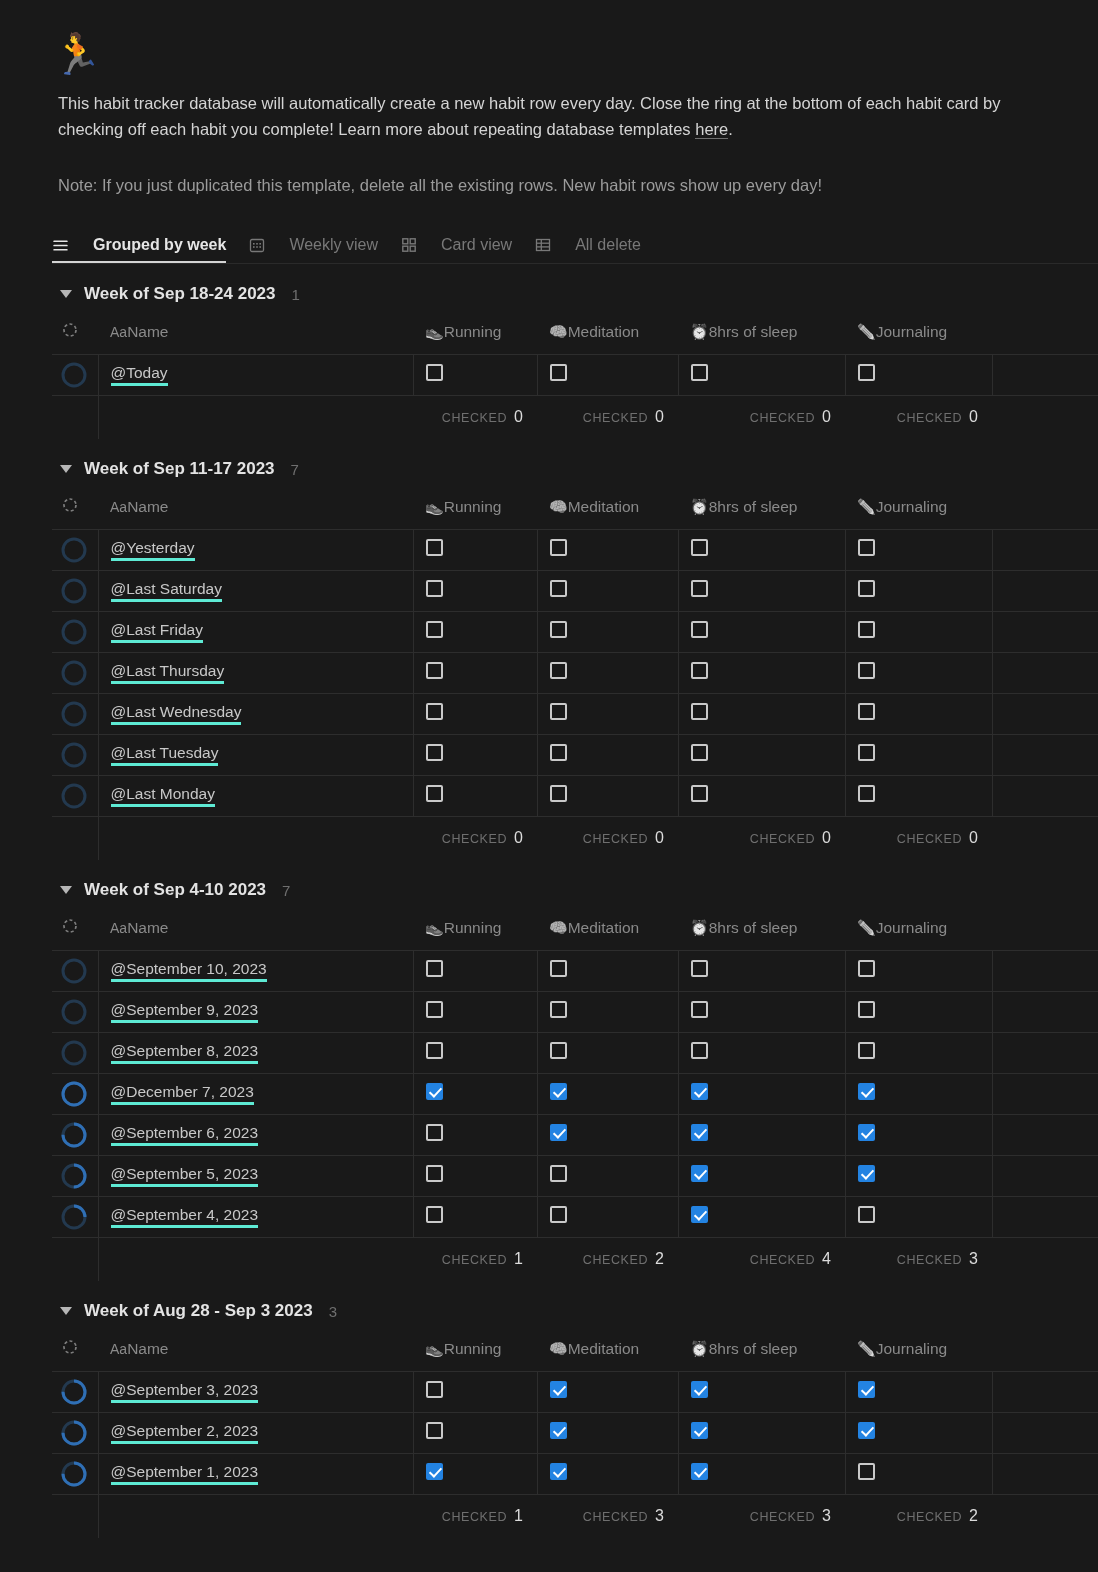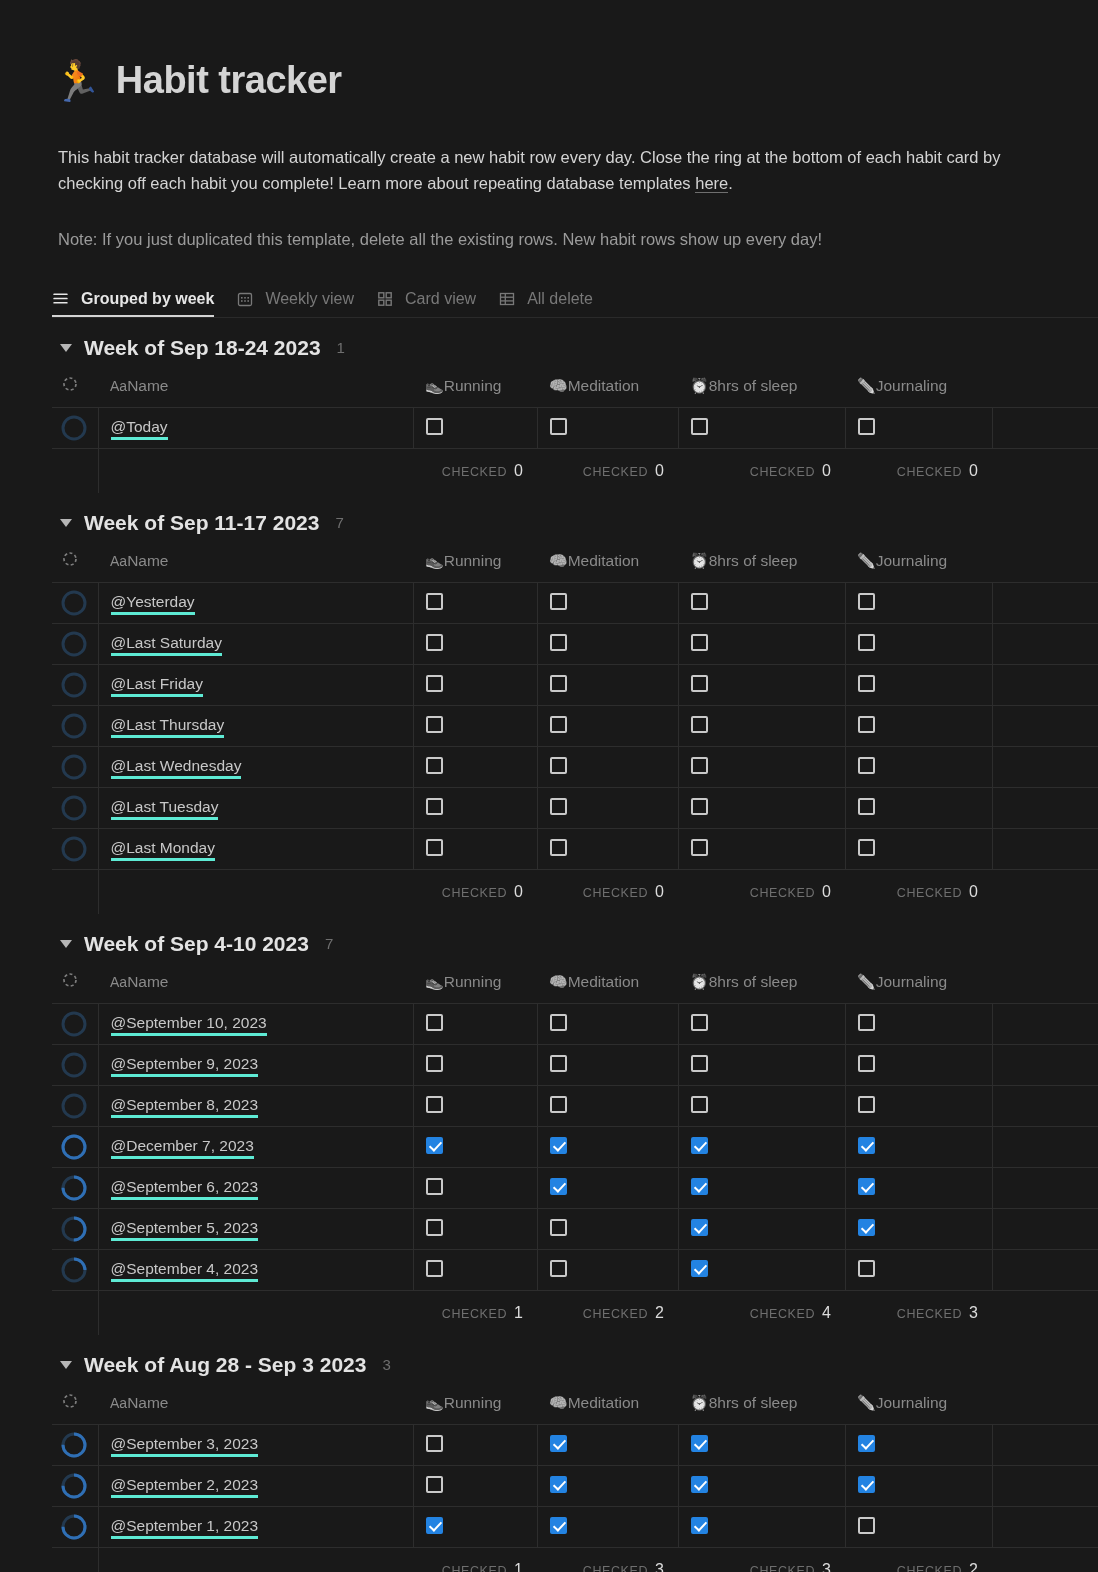--- a/index.html
+++ b/index.html
@@ -57,21 +57,21 @@
     align-items: flex-end;
     gap: 22px;
     margin: 26px 0 0 52px;
     padding-right: 40px;
     border-bottom: 1px solid #2a2a2a;
     height: 40px;
   }
   .tab {
     display: flex;
     align-items: center;
-    gap: 12px;
+    gap: 24px;
     font-size: 16px;
     color: #787878;
     padding-bottom: 9px;
     cursor: pointer;
     white-space: nowrap;
   }
   .tab.active { color: #e6e6e6; font-weight: bold; box-shadow: inset 0 -2px 0 0 #d4d4d4; }
   .tab .tico { display: inline-flex; width: 17px; height: 17px; align-items: center; justify-content: center; }
   .tab .tico svg { display: block; }
 
@@ -85,21 +85,21 @@
     padding-top: 14px;
   }
   .caret {
     width: 0; height: 0;
     border-left: 6px solid transparent;
     border-right: 6px solid transparent;
     border-top: 8px solid #b6b6b6;
     cursor: pointer;
     margin-left: 8px;
   }
-  .group-title { font-size: 21px; font-weight: bold; color: #e3e3e3; }
+  .group-title { font-size: 17px; font-weight: bold; color: #e3e3e3; }
   .group-count { font-size: 15px; color: #6f6f6f; margin-left: 4px; }
 
   
   table.db { border-collapse: collapse; width: 1046px; table-layout: fixed; }
   col.c-ring  { width: 46px; }
   col.c-name  { width: 315px; }
   col.c-hab   { width: 124px; }
   col.c-hab2  { width: 141px; }
   col.c-hab3  { width: 167px; }
   col.c-hab4  { width: 147px; }
@@ -179,21 +179,20 @@
   .sumlabel { font-size: 12.5px; letter-spacing: 0.6px; color: #6f6f6f; text-transform: uppercase; }
   .sumval { font-size: 16px; color: #dcdcdc; }
 </style>
 </head>
 <body>
 
 <div class="page">
 
   <div class="title-row">
     <span class="title-emoji">🏃</span>
-    <h1 class="page-title">Habit tracker</h1>
   </div>
 
   <p class="desc"><span>This habit tracker database will automatically create a new habit row every day. Close the ring at the bottom of each habit card by checking off each habit you complete! Learn more about repeating database templates </span><a href="#">here</a><span>.</span></p>
 
   <p class="note">Note: If you just duplicated this template, delete all the existing rows. New habit rows show up every day!</p>
 
   <div class="tabs" id="tabs">
       <div class="tab active">
         <span class="tico">
           <svg width="17" height="17" viewBox="0 0 16 16">

